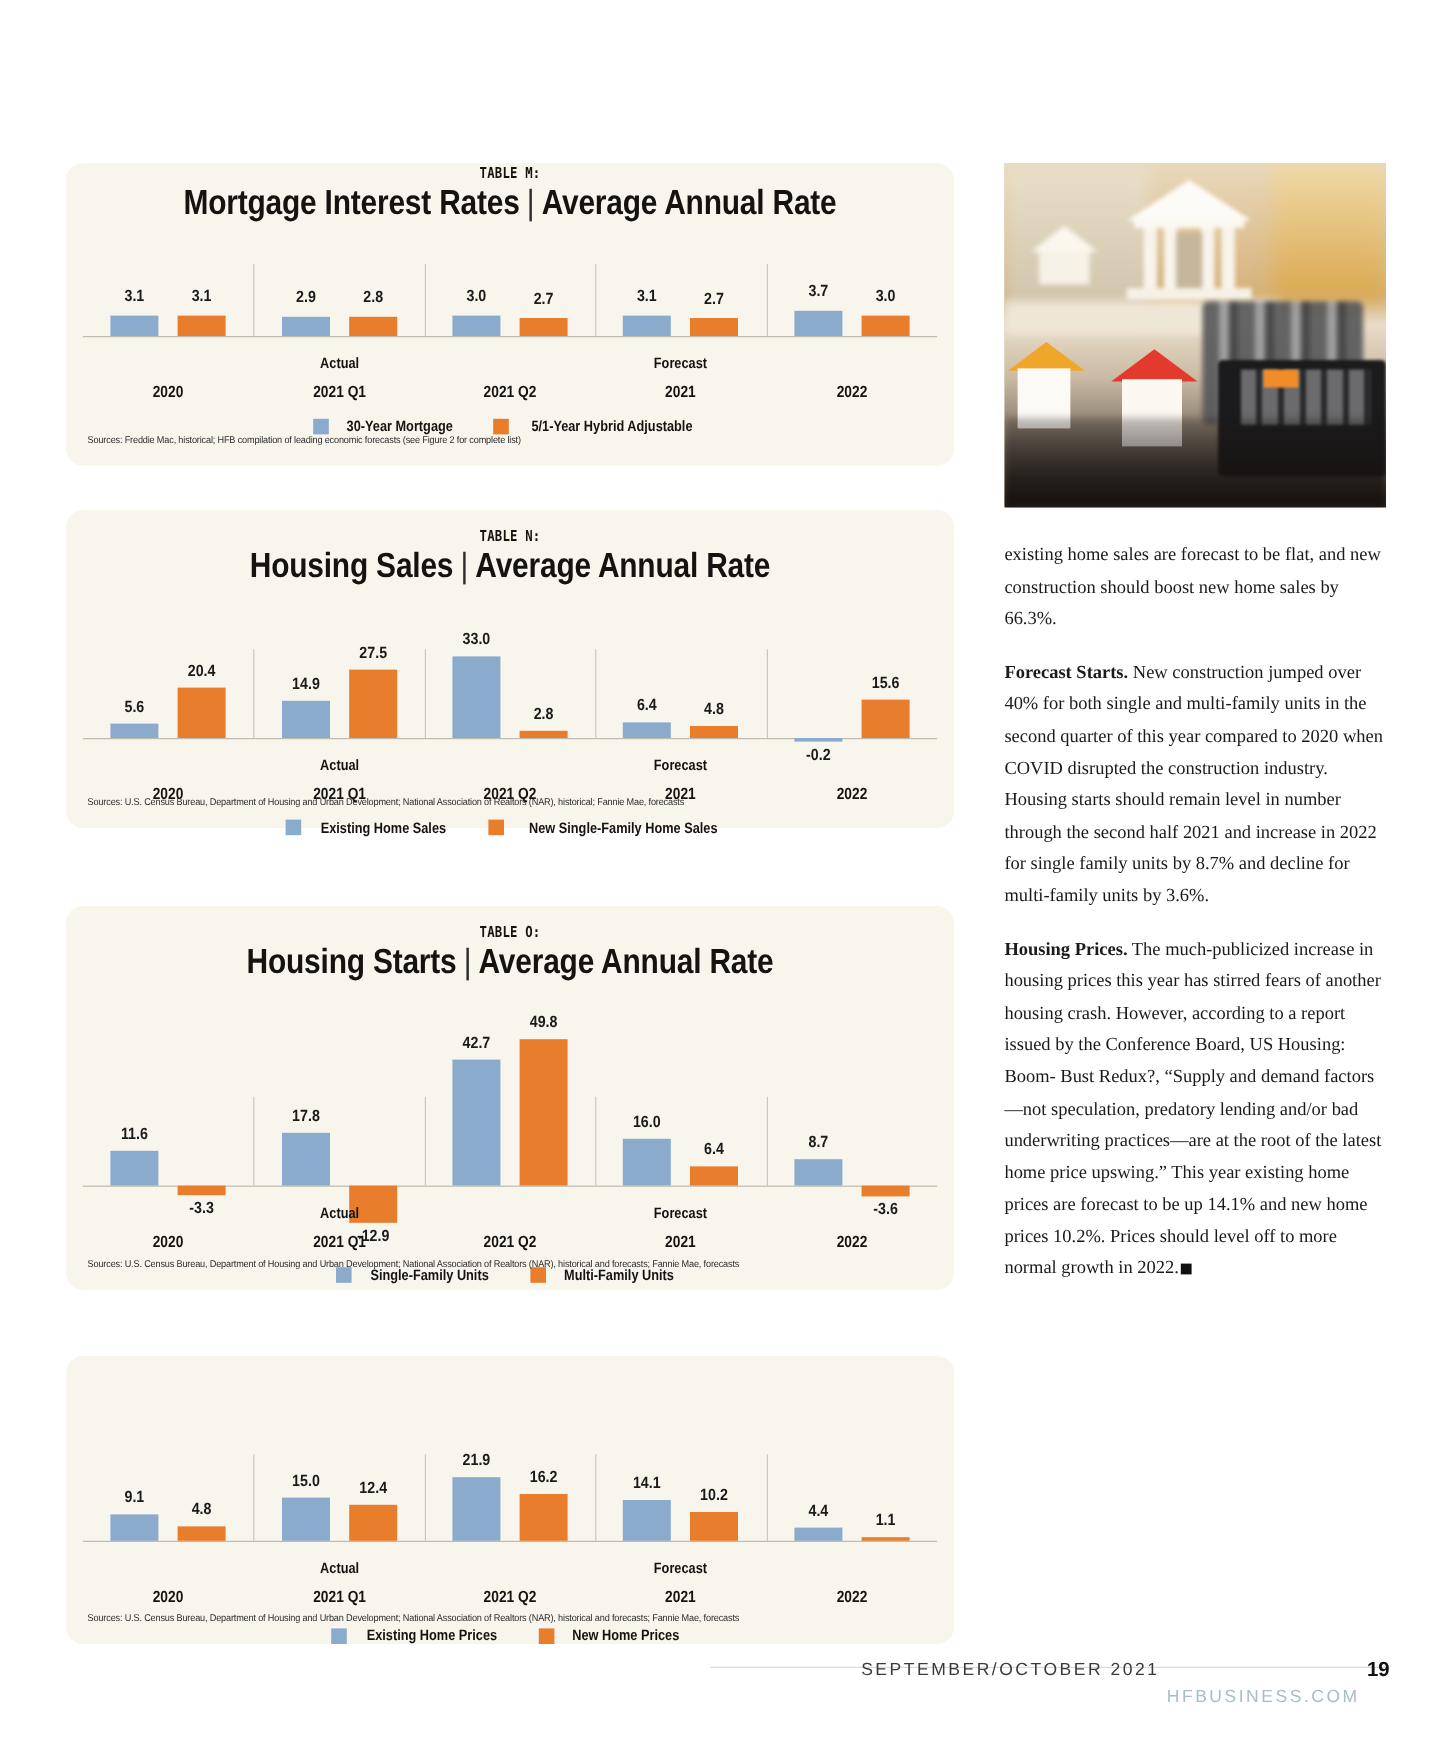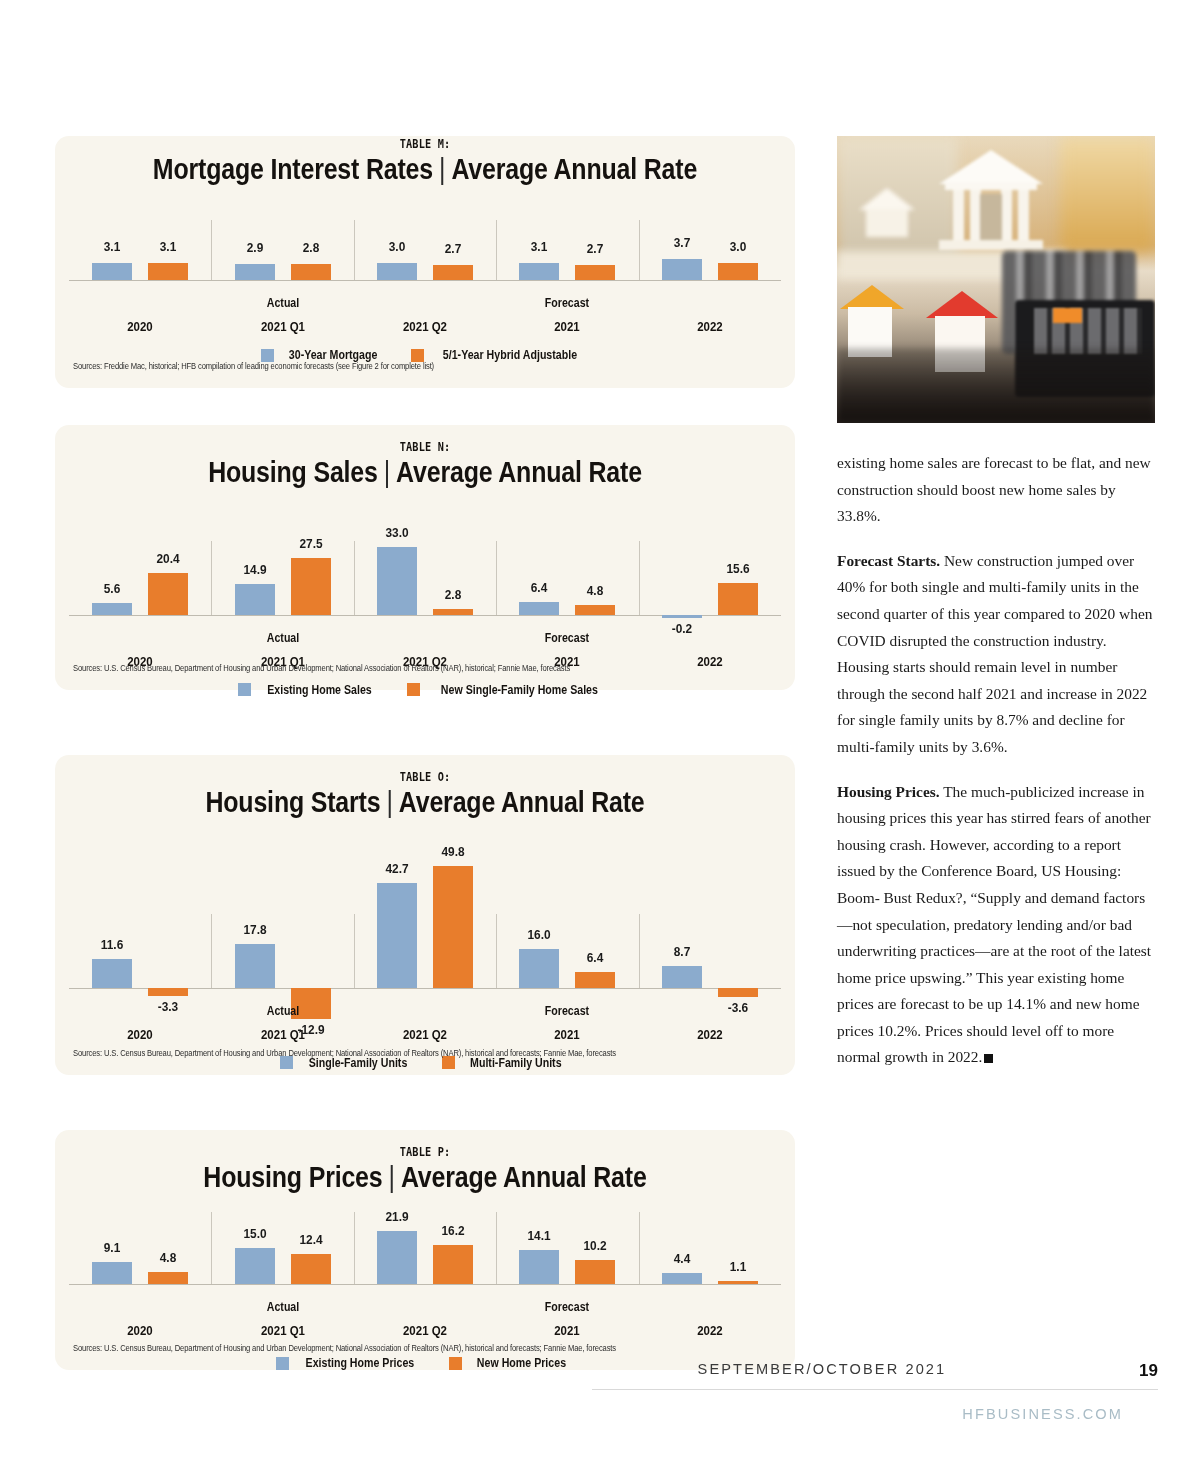--- a/index.html
+++ b/index.html
@@ -124,21 +124,21 @@
     text-align:left;
   }
   .body-col p{margin:0 0 18px 0;}
   .body-col b{font-weight:bold;}
   .endmark{display:inline-block;width:9px;height:9px;background:#111;vertical-align:-1px;margin-left:2px;}
 
   
   .footrule{position:absolute;left:592px;top:1389px;width:566px;height:1px;background:#d9d9d9;}
   .footer{
     position:absolute;top:1361px;left:592px;width:566px;
-    display:flex;justify-content:flex-end;align-items:flex-start;gap:16px;
+    display:flex;justify-content:flex-end;align-items:center;gap:6px;
     font-size:14.6px;letter-spacing:2.1px;
   }
   .f-date{color:#3a3a3a;}
   .f-site{color:#a9bcc6;letter-spacing:2.1px;margin-top:45px;}
   .f-pg{color:#111;font-weight:bold;letter-spacing:0;font-size:17px;}
 </style>
 </head>
 <body>
 
 <div class="page">
@@ -291,24 +291,20 @@
             <span class="lgtxt">Single-Family Units</span>
           </div>
           <div class="lg">
             <span class="sw o"></span>
             <span class="lgtxt">Multi-Family Units</span>
           </div>
         </div>
         <div class="src" style="top: 294px;">Sources: U.S. Census Bureau, Department of Housing and Urban Development; National Association of Realtors (NAR), historical and forecasts; Fannie Mae, forecasts</div>
       </div>
       <div class="card" style="top: 1130px; height: 240px;">
-        <div style="padding-top: 14px;">
-          <div class="tablelabel">TABLE P:</div>
-          <div class="charttitle"><span>Housing Prices</span><span class="sep">|</span><span>Average Annual Rate</span></div>
-        </div>
         <div class="plot" style="position: absolute; left: 14px; right: 14px; top: 82px; height: 72px;">
           <div class="axis" style="left: 0px; right: 0px; top: 72px;"></div>
           <div class="sep-v" style="left: 142.4px; top: 0px; height: 72px;"></div>
           <div class="sep-v" style="left: 284.8px; top: 0px; height: 72px;"></div>
           <div class="sep-v" style="left: 427.2px; top: 0px; height: 72px;"></div>
           <div class="sep-v" style="left: 569.6px; top: 0px; height: 72px;"></div>
           <div class="bar b" style="left: 23.2px; width: 40px; height: 21.84px; top: 50.16px;"></div>
           <div class="vlab" style="left: 9.2px; width: 68px; top: 28.16px;">9.1</div>
           <div class="bar o" style="left: 79.2px; width: 40px; height: 11.52px; top: 60.48px;"></div>
           <div class="vlab" style="left: 65.2px; width: 68px; top: 38.48px;">4.8</div>
@@ -378,21 +374,21 @@
         <div class="b"></div>
       </div>
     <div class="ph-hR">
         <div class="r"></div>
         <div class="b"></div>
       </div>
     <div class="ph-fg"></div>
   </div>
 
   <div class="body-col" style="top:450px;">
-    <p>existing home sales are forecast to be flat, and new construction should boost new home sales by 33.8%.</p>
+    <p>existing home sales are forecast to be flat, and new construction should boost new home sales by 66.3%.</p>
     <p><b>Forecast Starts.</b><span> New construction jumped over 40% for both single and multi-family units in the second quarter of this year compared to 2020 when COVID disrupted the construction industry. Housing starts should remain level in number through the second half 2021 and increase in 2022 for single family units by 8.7% and decline for multi-family units by 3.6%.</span></p>
     <p><b>Housing Prices.</b><span> The much-publicized increase in housing prices this year has stirred fears of another housing crash. However, according to a report issued by the Conference Board, US Housing: Boom- Bust Redux?, “Supply and demand factors—not speculation, predatory lending and/or bad underwriting practices—are at the root of the latest home price upswing.” This year existing home prices are forecast to be up 14.1% and new home prices 10.2%. Prices should level off to more normal growth in 2022.</span><span class="endmark"></span></p>
   </div>
 
   <div class="footrule"></div>
   <div class="footer">
     <span class="f-date">SEPTEMBER/OCTOBER 2021</span>
     <span class="f-site">HFBUSINESS.COM</span>
     <span class="f-pg">19</span>
   </div>

